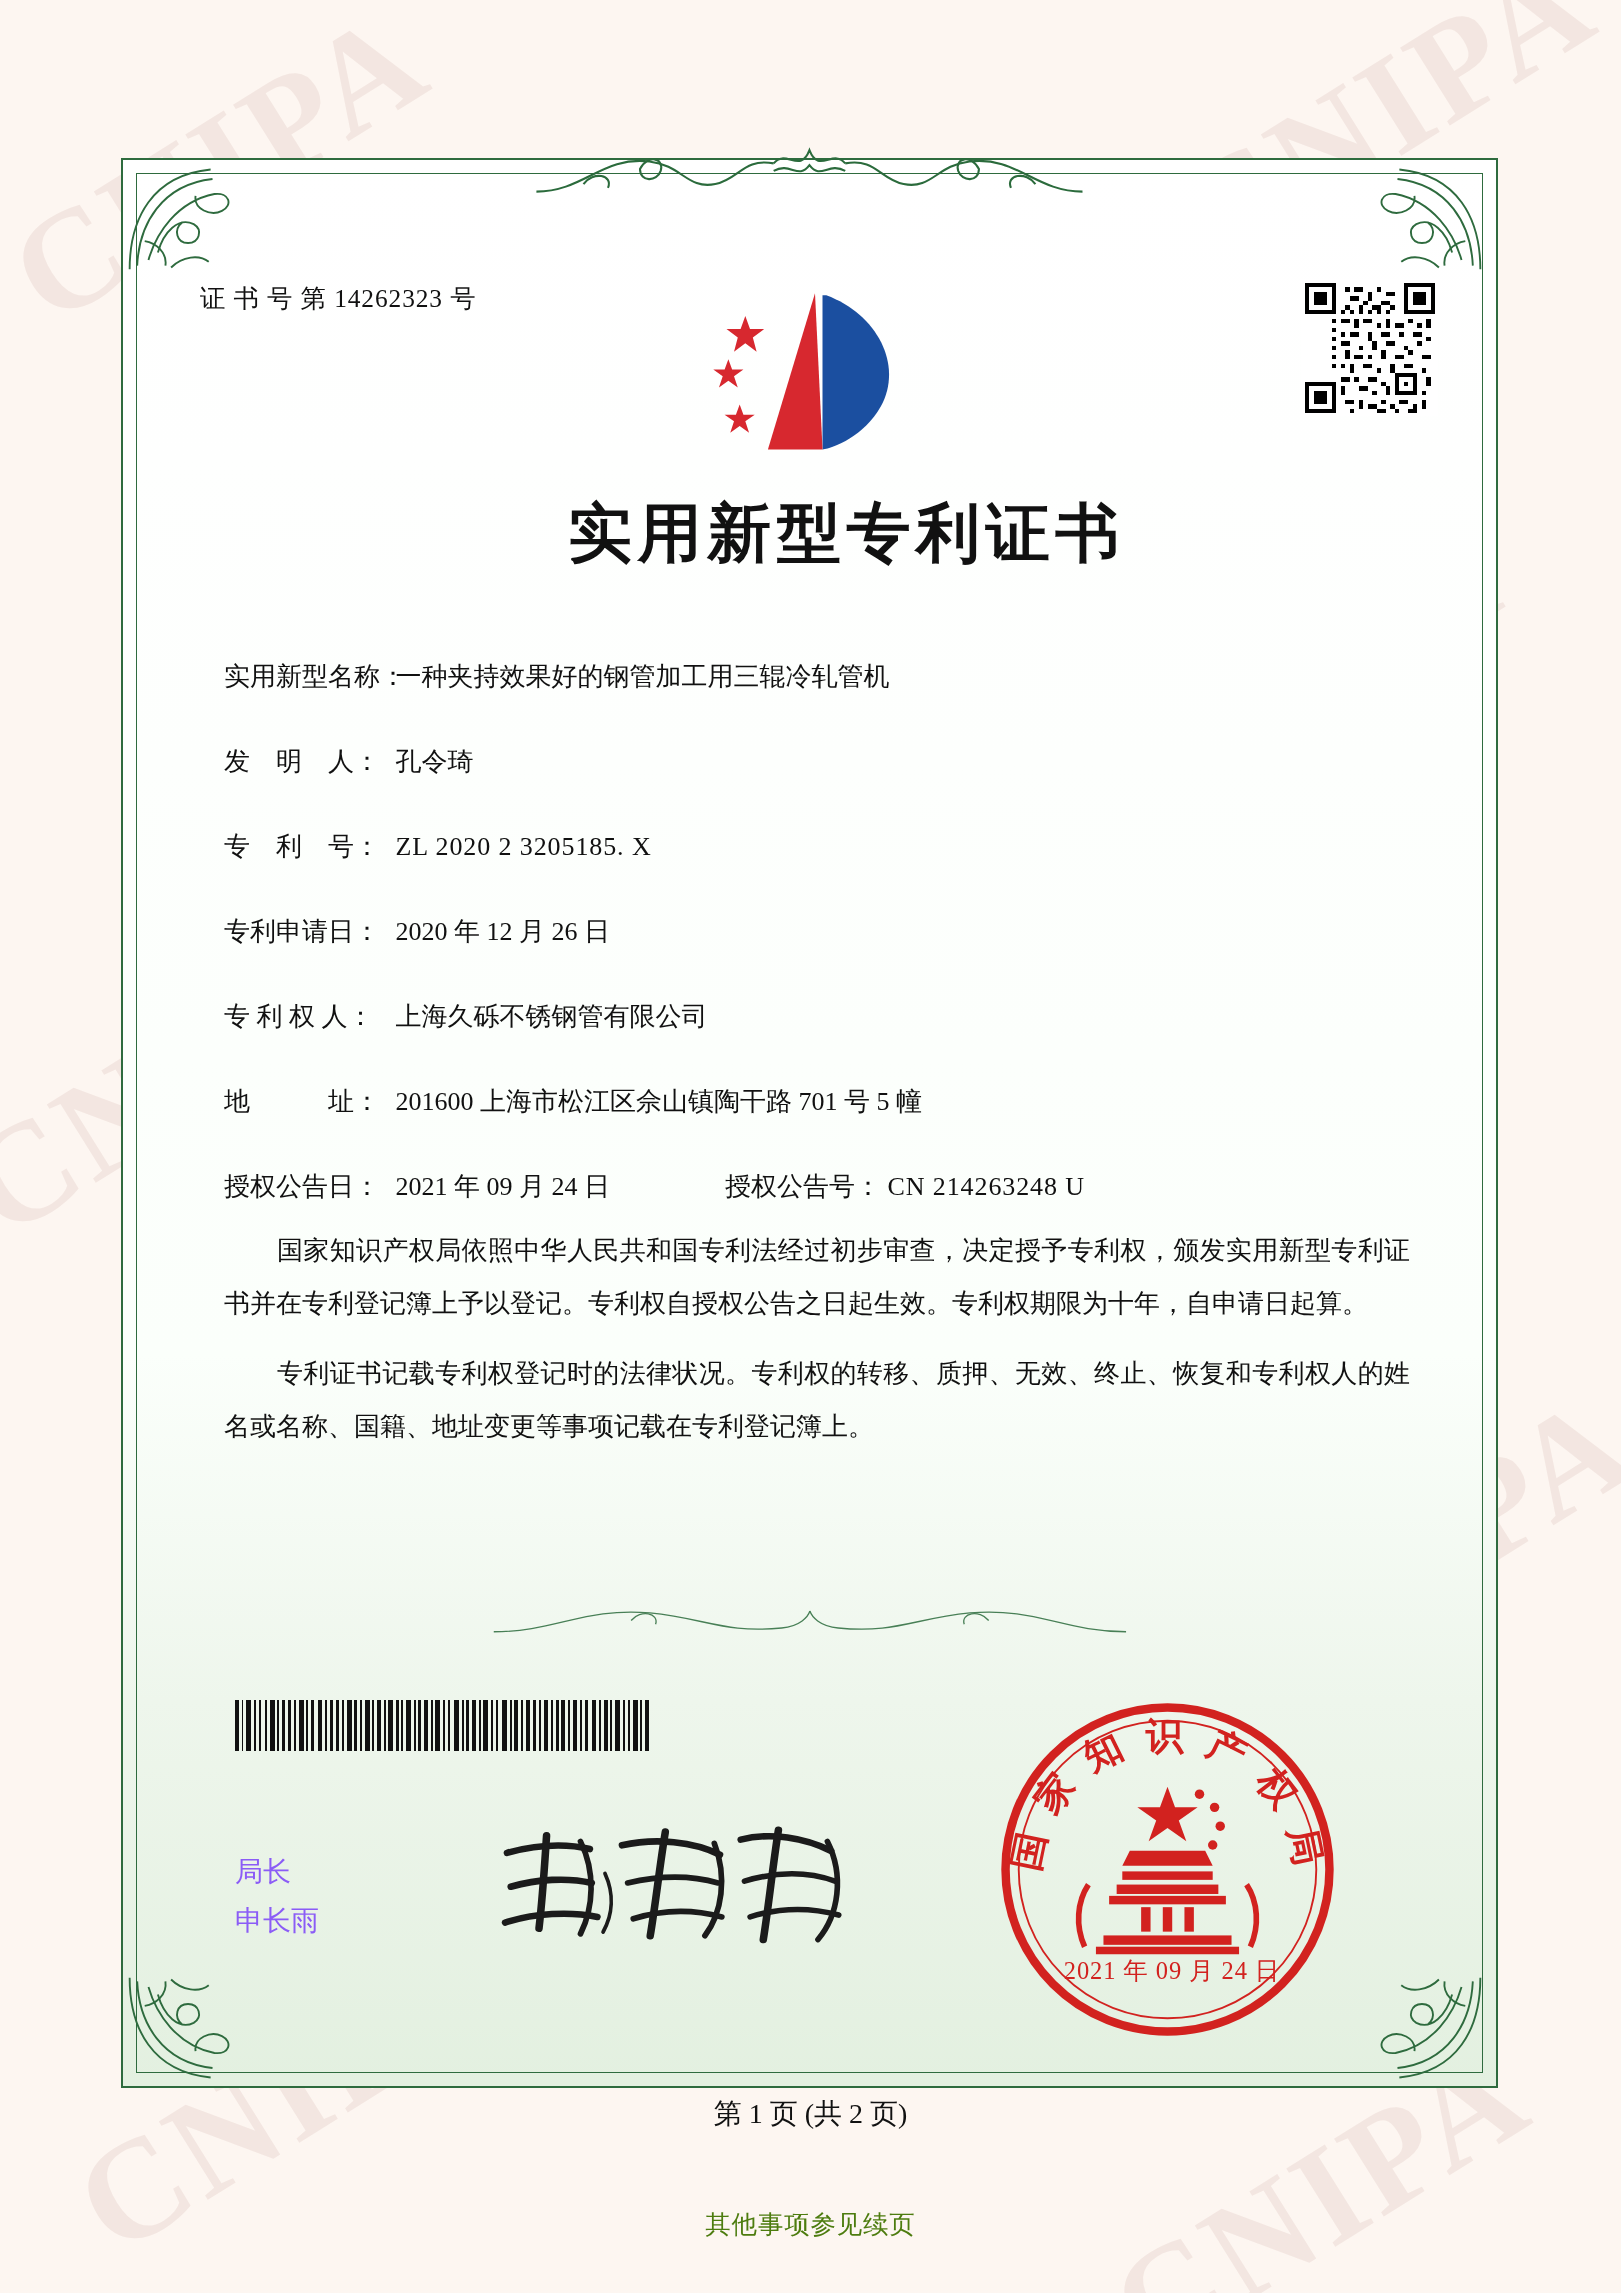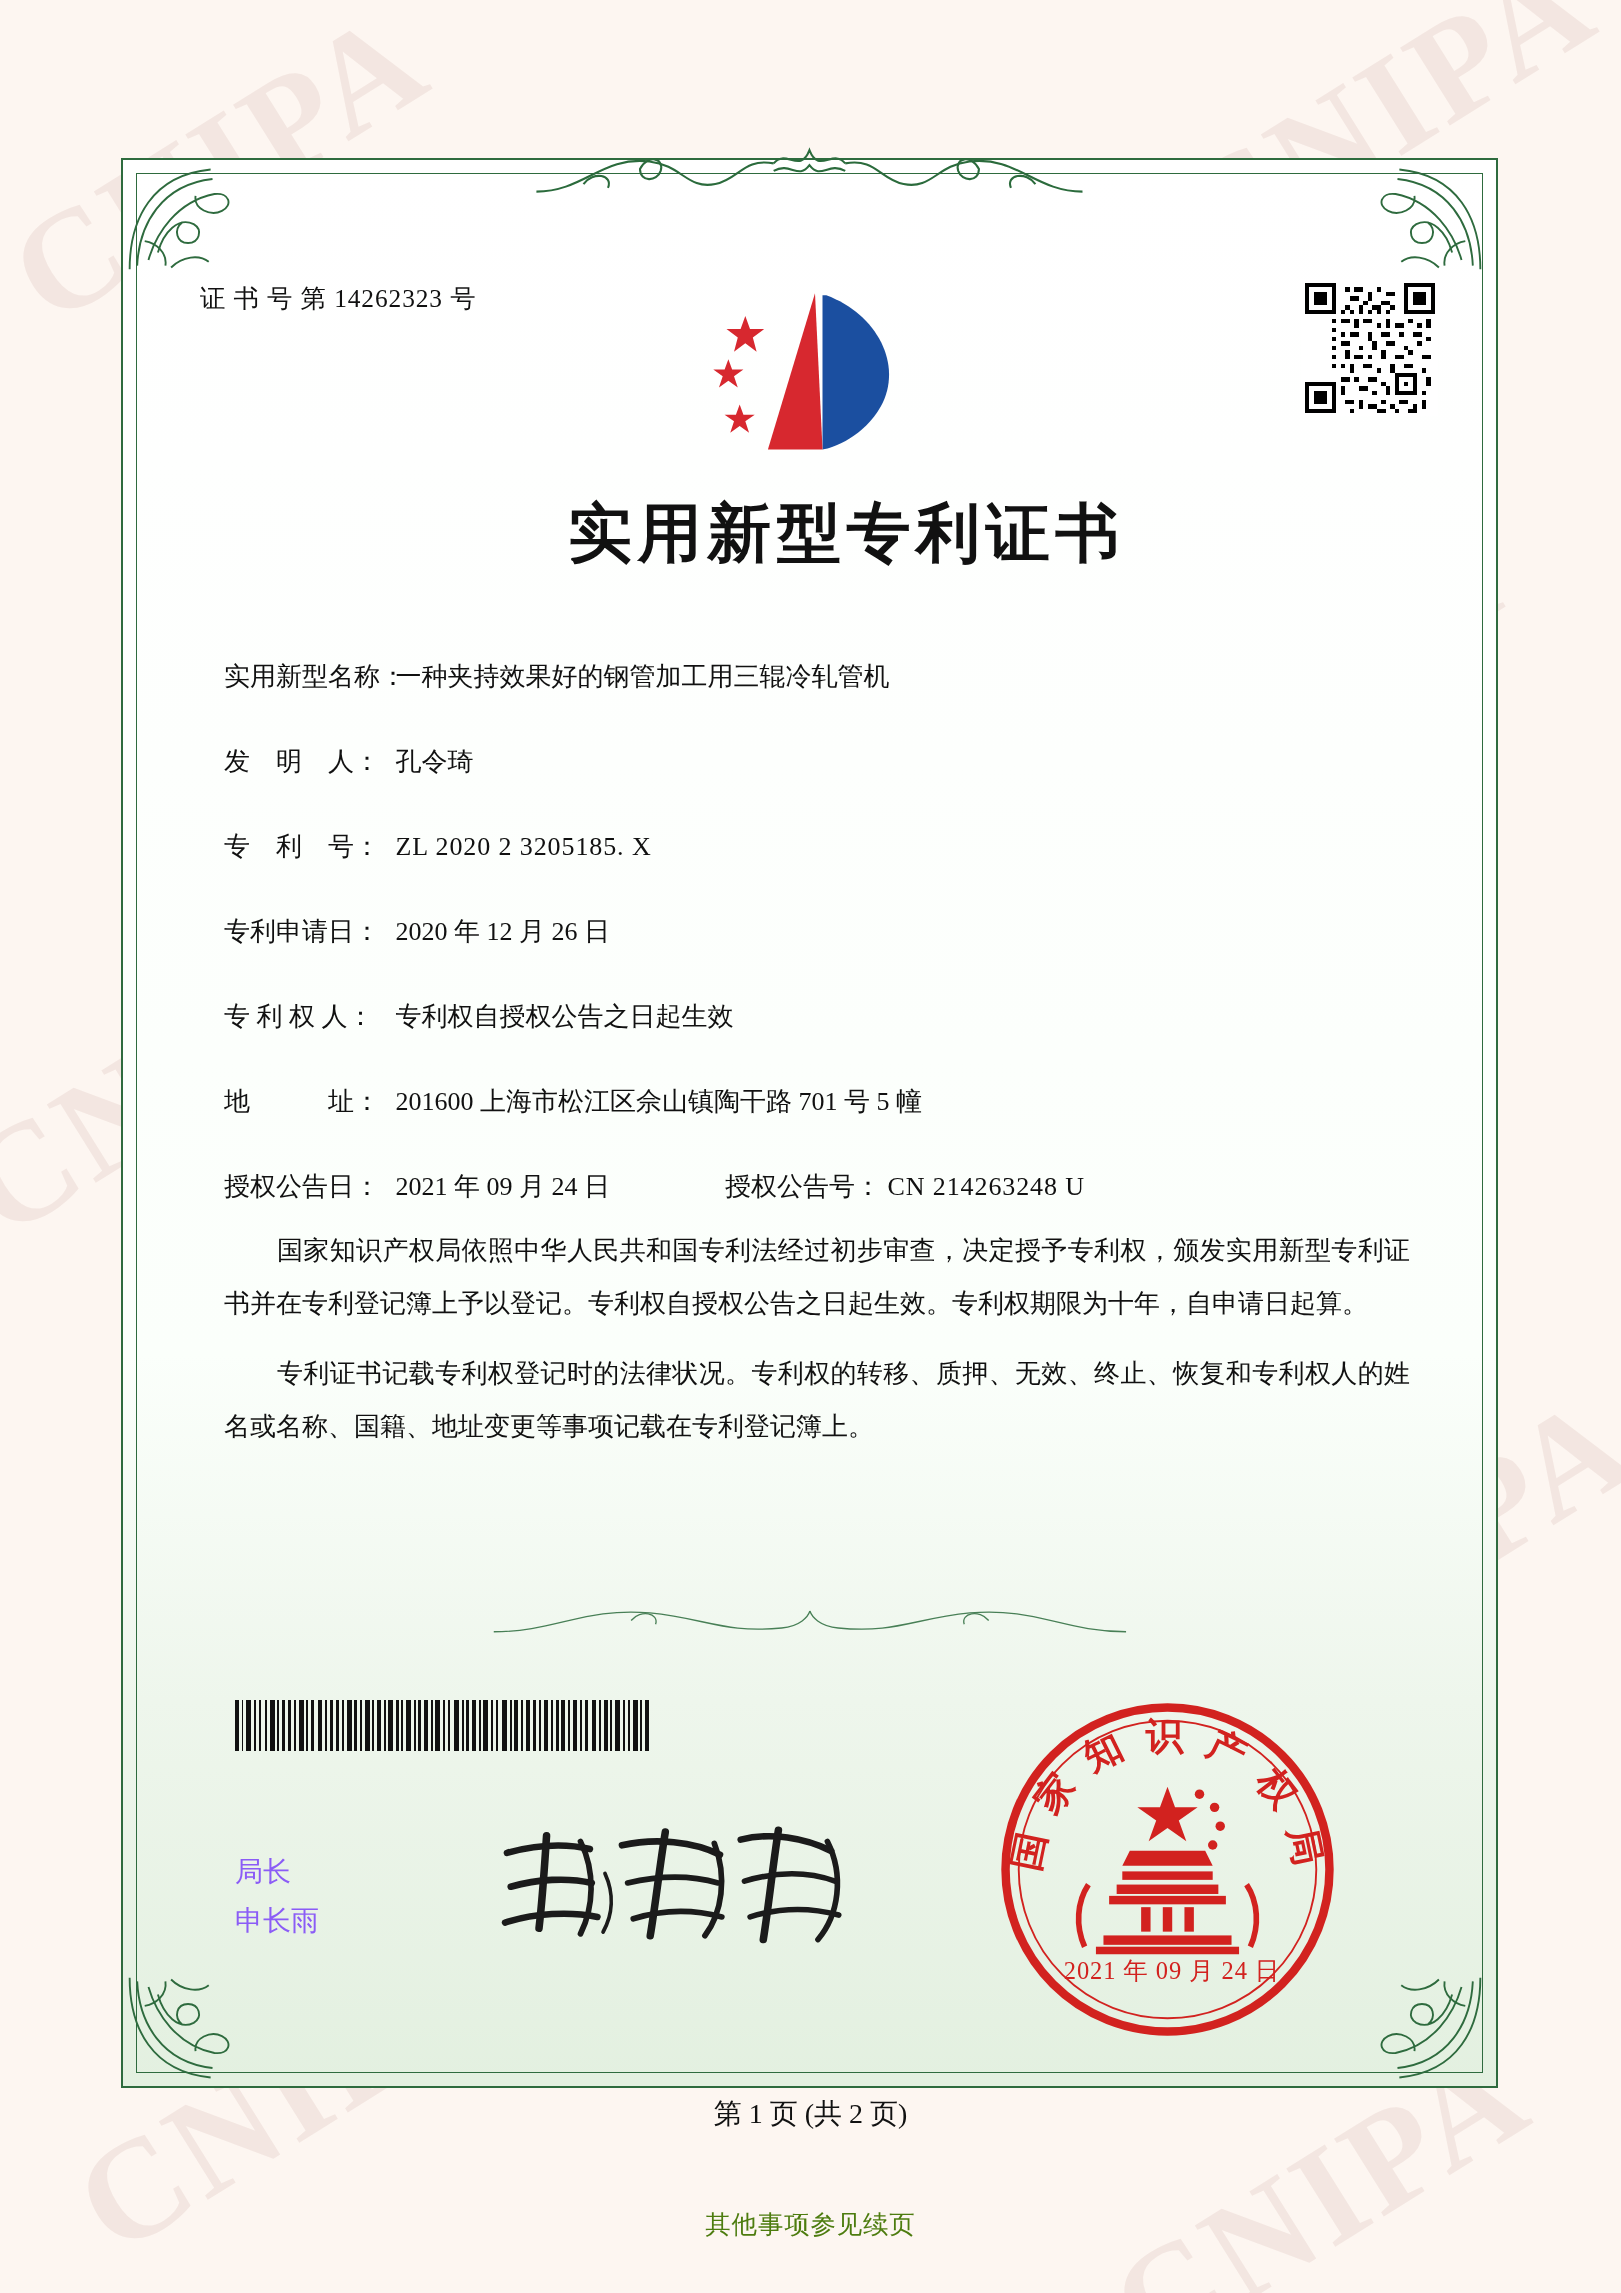--- a/index.html
+++ b/index.html
@@ -406,21 +406,21 @@
       <span class="fval mono">ZL 2020 2 3205185. X</span>
     </div>
 
     <div class="field">
       <span class="flabel">专利申请日：</span>
       <span class="fval">2020 年 12 月 26 日</span>
     </div>
 
     <div class="field">
       <span class="flabel">专 利 权 人：</span>
-      <span class="fval">专利权自授权公告之日起生效</span>
+      <span class="fval">上海久砾不锈钢管有限公司</span>
     </div>
 
     <div class="field">
       <span class="flabel">地　　　址：</span>
       <span class="fval">201600 上海市松江区佘山镇陶干路 701 号 5 幢</span>
     </div>
 
     <div class="field-row2">
       <span class="flabel">授权公告日：</span>
       <span>2021 年 09 月 24 日</span>

